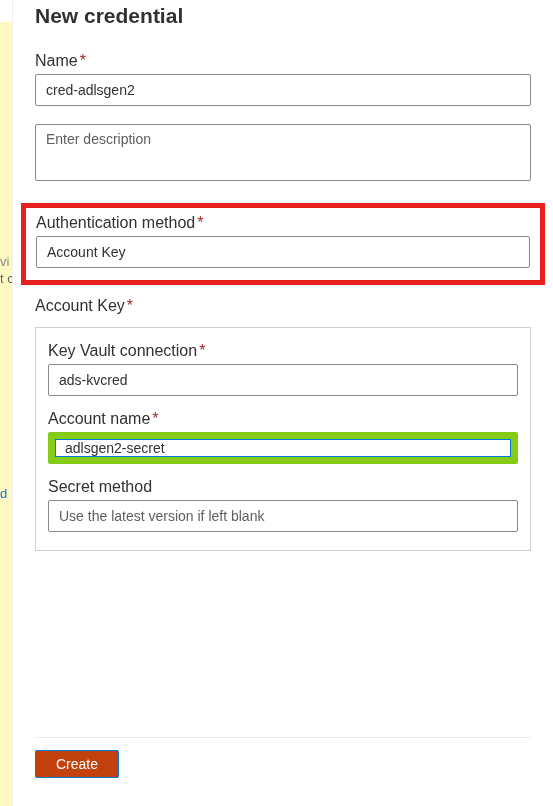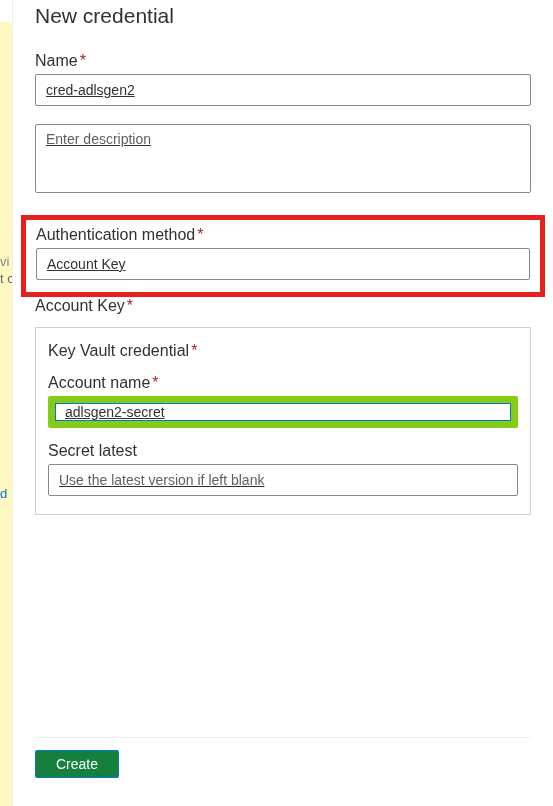--- a/index.html
+++ b/index.html
@@ -23,21 +23,21 @@
     }
     .panel {
       position: absolute;
       left: 12px; right: 0; top: 0; bottom: 0;
       background: #fff;
       padding: 0 22px;
       border-left: 1px solid #eee;
     }
     .page-title {
       font-size: 21px;
-      font-weight: 400;
+      font-weight: 700;
       color: #323130;
       margin-top: 4px;
       margin-bottom: 24px;
     }
     .field {
       margin-bottom: 18px;
     }
     .field-label {
       font-size: 16px;
       color: #323130;
@@ -52,60 +52,59 @@
     .text-input, .textarea, .select-box {
       width: 100%;
       border: 1px solid #8a8886;
       border-radius: 2px;
       background: #fff;
       font-family: inherit;
       font-size: 14px;
       color: #323130;
       padding: 5px 10px;
       outline: none;
-      text-decoration: underline;
     }
     .text-input { height: 32px; }
     .textarea {
-      height: 69px;
+      height: 57px;
       resize: none;
       padding-top: 6px;
     }
     .textarea::placeholder, .text-input::placeholder {
       color: #605e5c;
       opacity: 1;
     }
     .select-box { height: 32px; line-height: 20px; }
     .highlight-box {
       border: 5px solid #e8211e;
       margin-left: -14px;
       margin-right: -14px;
       padding: 6px 10px 12px 10px;
-      margin-bottom: 0;
+      margin-bottom: 12px;
     }
     .highlight-box .field { margin-bottom: 0; }
     .nested-box {
       border: 1px solid #d2d0ce;
       padding: 14px 12px 18px 12px;
       margin-top: 4px;
     }
     .nested-box .field { margin-bottom: 14px; }
     .nested-box .field:last-child { margin-bottom: 0; }
     .focused {
       border: 7px solid #84cc16;
       box-shadow: inset 0 0 0 1px #0078d4;
     }
     .footer {
       position: absolute;
       left: 22px; right: 22px; bottom: 28px;
       border-top: 1px solid #edebe9;
       padding-top: 12px;
     }
     .btn-primary {
-      background: #15803d;
+      background: #c2410c;
       color: #fff;
       border: 1px solid #0078d4;
       font-size: 14px;
       padding: 5px 20px;
       border-radius: 2px;
       cursor: pointer;
       min-width: 80px;
     }
     .sliver-text { position: absolute; left: 0; font-size: 13px; white-space: nowrap; }
     .sliver-blue { color: #0078d4; }
@@ -144,33 +143,34 @@
   </div>
 
   <div>
     <label class="field-label" style="margin-bottom:12px;">
       <span>Account Key</span><span class="req">*</span>
     </label>
     <div class="nested-box">
 
       <div class="field">
         <label class="field-label">
-          <span>Key Vault credential</span><span class="req">*</span>
+          <span>Key Vault connection</span><span class="req">*</span>
         </label>
+        <div class="select-box">ads-kvcred</div>
       </div>
 
       <div class="field">
         <label class="field-label">
           <span>Account name</span><span class="req">*</span>
         </label>
         <input type="text" class="text-input focused" value="adlsgen2-secret" style="">
       </div>
 
       <div class="field">
-        <label class="field-label">Secret latest</label>
+        <label class="field-label">Secret method</label>
         <input type="text" class="text-input" placeholder="Use the latest version if left blank" style="">
       </div>
 
     </div>
   </div>
 
   <div class="footer">
     <button class="btn-primary">Create</button>
   </div>
 

